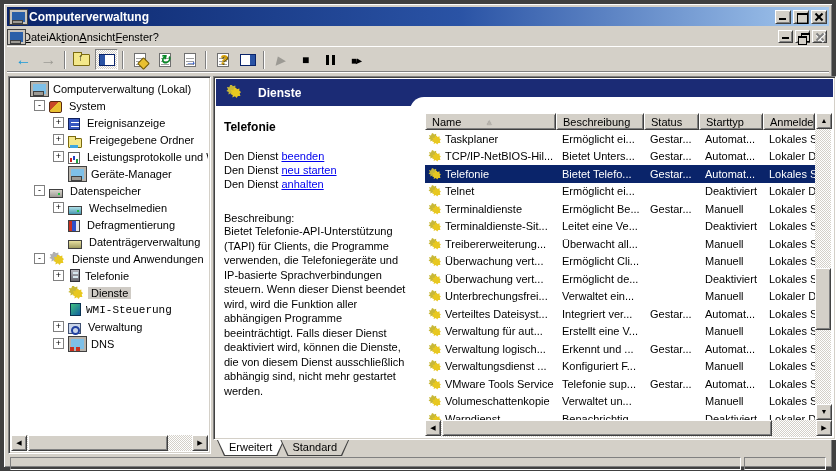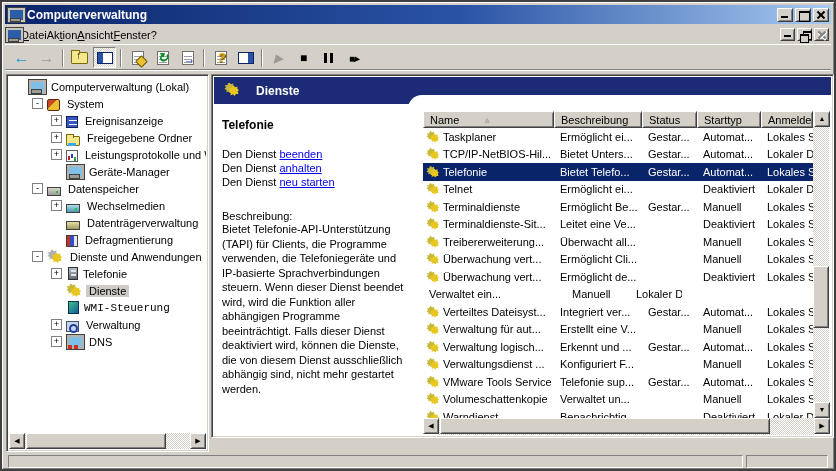--- a/index.html
+++ b/index.html
@@ -1,20 +1,20 @@
 <!DOCTYPE html>
 <html><head>
 <meta charset="utf-8">
 <style>
   * { margin:0; padding:0; box-sizing:border-box; }
   html,body { background:#3a6ea5; }
   body { font-family:"Liberation Sans", sans-serif; font-size:11px; color:#000; }
 
   .window { position:relative; width:836px; height:471px; background:#d4d0c8;
-    border:2px solid #404040;
+    border:4px solid #404040;
     box-shadow: inset 1px 1px 0 #ffffff, inset -1px -1px 0 #808080; }
 
   
   .titlebar { position:absolute; left:3px; top:3px; right:3px; height:19px;
     background:linear-gradient(90deg,#0a246a 0%,#2a53a5 55%,#a6caf0 100%);
     display:flex; align-items:center; padding:0 2px; }
   .title-text { color:#fff; font-weight:bold; font-size:12px; margin-left:4px; flex:1;
     white-space:nowrap; overflow:hidden; }
   .winbtns { display:flex; gap:2px; }
   .wbtn { width:16px; height:14px; background:#d4d0c8; position:relative;
@@ -342,27 +342,27 @@
           <span class="ti drive ti-storage-icon"></span>
           <span class="tlabel">Datenspeicher</span>
         </div>
         <div class="trow" style="padding-left: 42px;">
           <span class="texp">+</span>
           <span class="ti drive ti-removable-media-icon"></span>
           <span class="tlabel">Wechselmedien</span>
         </div>
         <div class="trow" style="padding-left: 42px;">
           <span class="texp none"></span>
+          <span class="ti ti-defrag-icon"></span>
+          <span class="tlabel">Defragmentierung</span>
+        </div>
+        <div class="trow" style="padding-left: 42px;">
+          <span class="texp none"></span>
           <span class="ti ti-disk-management-icon"></span>
           <span class="tlabel">Datenträgerverwaltung</span>
-        </div>
-        <div class="trow" style="padding-left: 42px;">
-          <span class="texp none"></span>
-          <span class="ti ti-defrag-icon"></span>
-          <span class="tlabel">Defragmentierung</span>
         </div>
         <div class="trow" style="padding-left: 23px;">
           <span class="texp">-</span>
           <span class="ti gear ti-services-apps-icon"></span>
           <span class="tlabel">Dienste und Anwendungen</span>
         </div>
         <div class="trow" style="padding-left: 42px;">
           <span class="texp">+</span>
           <span class="ti ti-telephony-icon"></span>
           <span class="tlabel">Telefonie</span>
@@ -400,22 +400,22 @@
     <div class="banner">
       <span class="ti gear banner-gear"></span>
       <span class="banner-title">Dienste</span>
     </div>
     <div class="list-panel"></div>
 
     <div class="mid-pane">
       <div class="svc-title">Telefonie</div>
       <div id="svc-actions">
           <div class="svc-action">Den Dienst <a>beenden</a></div>
+          <div class="svc-action">Den Dienst <a>neu starten</a></div>
           <div class="svc-action">Den Dienst <a>anhalten</a></div>
-          <div class="svc-action">Den Dienst <a>neu starten</a></div>
         </div>
       <div class="desc-label">Beschreibung:</div>
       <div class="desc-text">Bietet Telefonie-API-Unterstützung (TAPI) für Clients, die Programme verwenden, die Telefoniegeräte und IP-basierte Sprachverbindungen steuern. Wenn dieser Dienst beendet wird, wird die Funktion aller abhängigen Programme beeinträchtigt. Falls dieser Dienst deaktiviert wird, können die Dienste, die von diesem Dienst ausschließlich abhängig sind, nicht mehr gestartet werden.</div>
     </div>
 
     <div class="list-control">
       <div class="list-header" id="list-header">
           <div class="hcell c0">Name<span class="sort-glyph">▲</span></div>
           <div class="hcell c1">Beschreibung</div>
           <div class="hcell c2">Status</div>
@@ -480,20 +480,21 @@
             <div class="lcell c4">Lokales Sy</div>
           </div>
           <div class="lrow">
             <div class="lcell c0 name"><span class="ti gear"></span>Überwachung vert...</div>
             <div class="lcell c1">Ermöglicht de...</div>
             <div class="lcell c2"></div>
             <div class="lcell c3">Deaktiviert</div>
             <div class="lcell c4">Lokales Sy</div>
           </div>
           <div class="lrow">
+            <div class="lcell c0 name"><span class="ti gear"></span>Unterbrechungsfrei...</div>
             <div class="lcell c1">Verwaltet ein...</div>
             <div class="lcell c2"></div>
             <div class="lcell c3">Manuell</div>
             <div class="lcell c4">Lokaler Di</div>
           </div>
           <div class="lrow">
             <div class="lcell c0 name"><span class="ti gear"></span>Verteiltes Dateisyst...</div>
             <div class="lcell c1">Integriert ver...</div>
             <div class="lcell c2">Gestar...</div>
             <div class="lcell c3">Automat...</div>
@@ -550,19 +551,31 @@
       </div>
       <div class="list-hscroll">
         <span class="sb-btn left">◀</span>
         <span class="sb-track" style="position:absolute;left:16px;right:16px;top:0;bottom:0"></span>
         <span class="sb-thumb"></span>
         <span class="sb-btn right">▶</span>
       </div>
     </div>
   </div>
 
+  <div class="tab-strip" id="tab-strip">
+      <span class="tab active">
+        <i class="shape"></i>
+        <i class="fill"></i>
+        <span class="lbl">Erweitert</span>
+      </span>
+      <span class="tab">
+        <i class="shape"></i>
+        <i class="fill"></i>
+        <span class="lbl">Standard</span>
+      </span>
+    </div>
 
   <div class="statusbar">
     <span class="status-cell a"></span>
     <span class="status-cell b"></span>
   </div>
 
 </div>
 
 </body></html>

